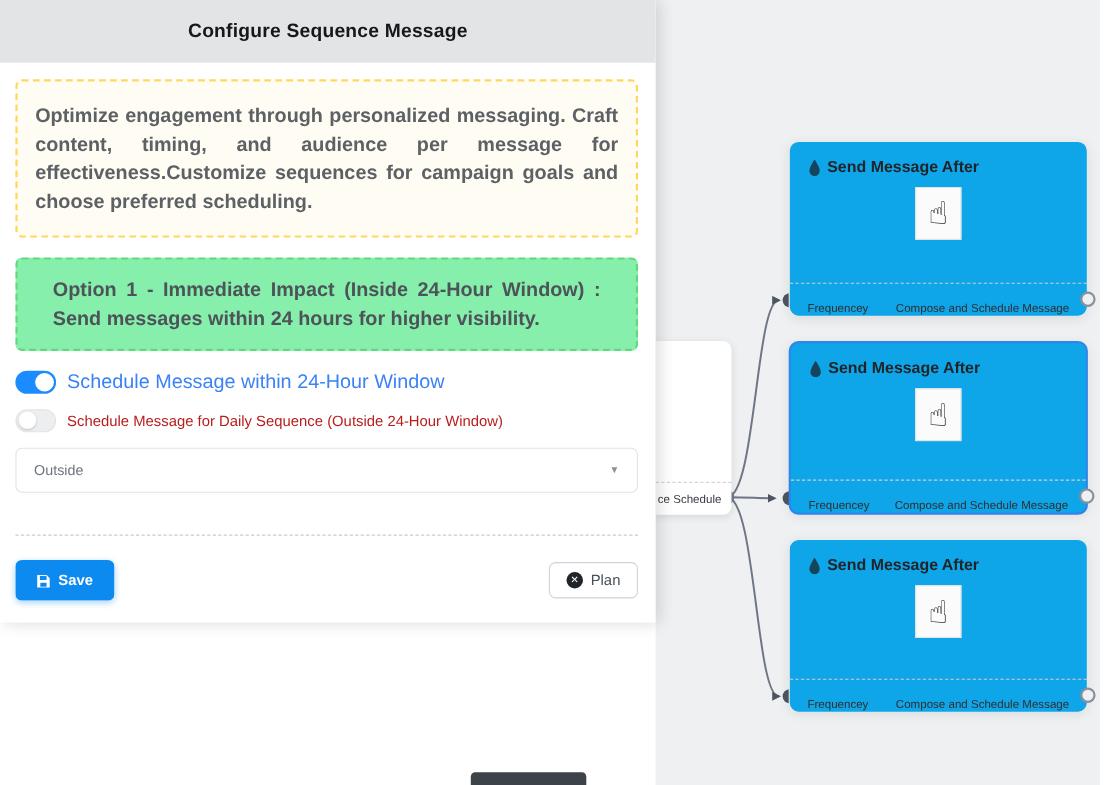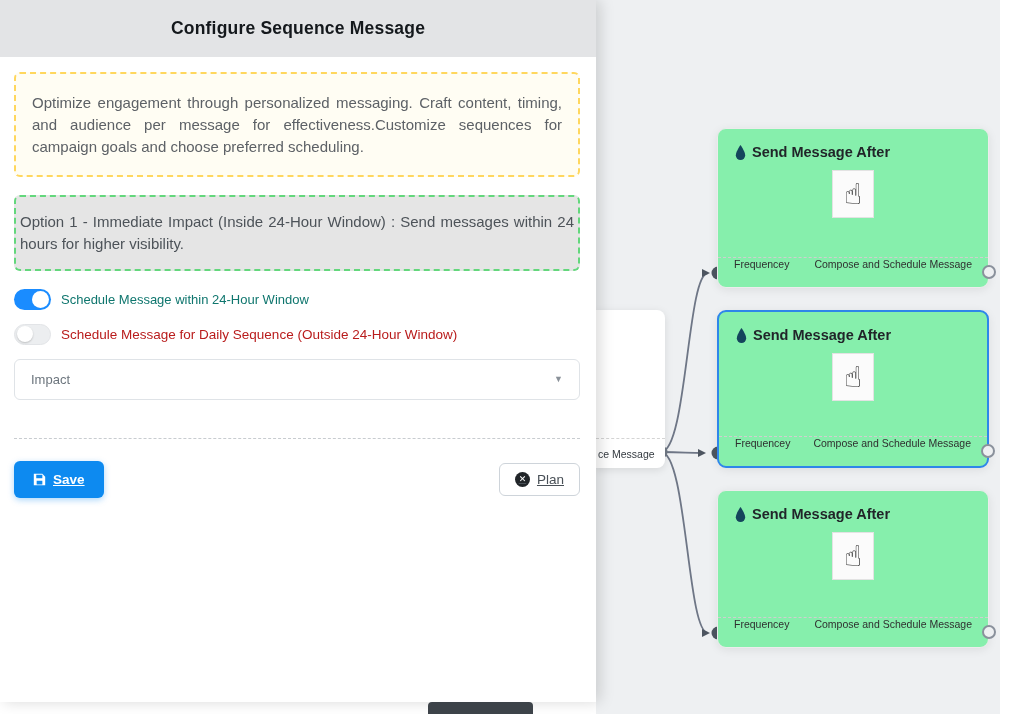--- a/index.html
+++ b/index.html
@@ -11,82 +11,82 @@
   .canvas { position:absolute; left:596px; top:0; width:417px; height:714px;
     background:#eef0f2; overflow:hidden; }
   .edges { position:absolute; left:0; top:0; width:417px; height:714px; }
 
   .partial-node { position:absolute; left:0; top:310px; width:69px; height:158px;
     background:#fff; border-radius:0 8px 8px 0; box-shadow:0 2px 8px rgba(0,0,0,.10); }
   .pn-footer { position:absolute; left:0; bottom:0; width:100%; height:30px;
     border-top:1px dashed #d4d4d4; display:flex; align-items:center;
     font-size:10.5px; color:#343a40; padding-left:2px; white-space:nowrap; overflow:hidden; }
 
-  .node { position:absolute; left:121px; width:272px; background:#86efac;
+  .node { position:absolute; left:121px; width:272px; background:#0ea5e9;
     border:1px solid #ececec; border-radius:9px; box-shadow:0 2px 10px rgba(0,0,0,.08); }
   .node.n1 { top:128px; height:160px; }
   .node.n2 { top:310px; height:158px; }
   .node.n3 { top:490px; height:158px; }
   .node.selected { border:2px solid #2e86ea; }
   .node-header { display:flex; align-items:center; gap:5px; padding:15px 16px 0 16px; }
   .node-title { font-size:14.5px; font-weight:700; color:#212529; }
   .drop-icon { display:inline-flex; }
   .hand-box { width:42px; height:48px; margin:10px auto 0 auto; border:1px solid #e3e3e3;
     background:#fbfbfb; display:flex; align-items:center; justify-content:center; }
   .hand-glyph { font-size:29px; color:#1a1a1a; line-height:1;
     font-family:"DejaVu Sans",sans-serif; }
   .node-footer { position:absolute; left:0; bottom:0; width:100%; height:30px;
-    border-top:1px dashed #cfcfcf; display:flex; align-items:flex-start;
+    border-top:1px dashed #cfcfcf; display:flex; align-items:flex-end;
     justify-content:space-between; padding:0 16px; }
   .f-left, .f-right { font-size:10.5px; color:#2f2f2f; cursor:pointer; }
   .out-handle { position:absolute; right:-8px; bottom:8px; width:14px; height:14px;
     border-radius:50%; background:#eef0f2; border:2px solid #8a919c; }
 
   .right-strip { position:absolute; right:0; top:0; width:13px; height:714px; background:#fff; }
 
   
-  .panel { position:absolute; left:0; top:0; width:596px; height:702px; background:#fff;
+  .panel { position:absolute; left:0; top:0; width:596px; height:566px; background:#fff;
     box-shadow:4px 0 14px rgba(0,0,0,.15); }
   .panel-header { height:57px; background:#e3e4e6; display:flex; align-items:center;
     justify-content:center; }
   .panel-header h1 { font-size:17.5px; font-weight:700; color:#14181c; letter-spacing:.2px; }
   .panel-body { padding:15px 16px 0 14px; }
 
-  .box { border-radius:6px; text-align:justify; font-size:15px; line-height:1.45;
-    color:#5d6166; }
+  .box { border-radius:6px; text-align:justify; font-size:18px; line-height:1.45;
+    color:#5d6166;font-weight:bold; }
   .box.warn { border:2px dashed #ffd75e; background:#fffdf3; padding:18px 16px;
     margin-bottom:18px; }
-  .box.ok { border:2px dashed #63d77c; background:#e5e5e5; padding:14px 4px;
+  .box.ok { border:2px dashed #63d77c; background:#86efac; padding:14px 32px;
     margin-bottom:18px; color:#4d5359; }
 
   .toggle-row { display:flex; align-items:center; gap:10px; margin-bottom:14px; }
   .toggle-row.first { margin-top:18px; }
   .switch { width:37px; height:21px; border-radius:12px; position:relative;
     flex:0 0 auto; cursor:pointer; }
   .switch.on { background:#1a8cff; }
   .switch.on .knob { position:absolute; right:2px; top:2px; width:17px; height:17px;
     border-radius:50%; background:#fff; }
   .switch.off { background:#eceef0; border:1px solid #e2e4e7; }
   .switch.off .knob { position:absolute; left:2px; top:1.5px; width:16px; height:16px;
     border-radius:50%; background:#fff; box-shadow:0 1px 2px rgba(0,0,0,.2); }
-  .toggle-label-on { font-size:13px; color:#0f766e; }
+  .toggle-label-on { font-size:18px; color:#3b82f6; }
   .toggle-label-off { font-size:13.5px; color:#b91c1c; }
 
   .field-label { margin-top:28px; font-size:14px; color:#212529; }
   .select-box { margin-top:14px; height:41px; border:1px solid #dfe3e7; border-radius:6px;
     display:flex; align-items:center; justify-content:space-between; padding:0 16px;
     cursor:pointer; background:#fff; }
   .select-value { font-size:13px; color:#6c757d; }
   .select-caret { font-size:9px; color:#8a9199; }
 
   .divider { margin-top:38px; border-top:1px dashed #c8ccd0; }
 
   .btn-row { margin-top:22px; display:flex; align-items:center; justify-content:space-between; }
-  .btn { display:inline-flex; align-items:center; gap:7px; border-radius:6px;
-    font-size:13.5px; cursor:pointer; border:1px solid transparent;text-decoration:underline; }
+  .btn { display:inline-flex; align-items:flex-end; gap:7px; border-radius:6px;
+    font-size:13.5px; cursor:pointer; border:1px solid transparent; }
   .btn-save { background:#0d8af0; color:#fff; font-weight:700; padding:10px 18px;
     box-shadow:0 2px 6px rgba(13,138,240,.35); }
   .btn-close { background:#fff; color:#495057; border:1px solid #ced4da; padding:8px 15px; }
   .x-circle { width:15px; height:15px; border-radius:50%; background:#212529; color:#fff;
     font-size:9px; line-height:15px; text-align:center; display:inline-block; }
 
   .bottom-bar { position:absolute; left:428px; top:702px; width:105px; height:12px;
     background:#3d4349; border-radius:4px 4px 0 0; }
 </style>
 </head>
@@ -105,21 +105,21 @@
       <path d="M65,452 C91,452 91,273 112,273" fill="none" stroke="#6e7686" stroke-width="1.8" marker-end="url(#arrow)"></path>
       <path d="M65,452 C89,452 89,453 108,453" fill="none" stroke="#6e7686" stroke-width="1.8" marker-end="url(#arrow)"></path>
       <path d="M65,452 C91,452 91,633 112,633" fill="none" stroke="#6e7686" stroke-width="1.8" marker-end="url(#arrow)"></path>
       <circle cx="65" cy="452" r="6.5" fill="#717a85"></circle>
       <circle cx="122" cy="273" r="6.5" fill="#4d5560"></circle>
       <circle cx="122" cy="453" r="6.5" fill="#4d5560"></circle>
       <circle cx="122" cy="633" r="6.5" fill="#4d5560"></circle>
     </svg>
 
     <div class="partial-node">
-      <div class="pn-footer">ce Message</div>
+      <div class="pn-footer">ce Schedule</div>
     </div>
 
     <div class="node n1">
       <div class="node-header">
         <span class="drop-icon">
           <svg width="13" height="15" viewBox="0 0 12 16">
               <path d="M6 0 C6 0 11 7 11 11 A5 5 0 0 1 1 11 C1 7 6 0 6 0 Z" fill="#14455c"></path>
             </svg>
         </span>
         <span class="node-title">Send Message After</span>
@@ -196,21 +196,21 @@
 
       <div class="toggle-row">
         <span class="switch off">
           <span class="knob"></span>
         </span>
         <span class="toggle-label-off">Schedule Message for Daily Sequence (Outside 24-Hour Window)</span>
       </div>
 
 
       <div class="select-box">
-        <span class="select-value">Impact</span>
+        <span class="select-value">Outside</span>
         <span class="select-caret">▼</span>
       </div>
 
       <div class="divider"></div>
 
       <div class="btn-row">
         <button class="btn btn-save">
           <span style="display:inline-flex;">
             <svg width="13" height="13" viewBox="0 0 16 16" fill="#ffffff">
               <path d="M1 1 h10.5 L15 4.5 V15 H1 Z M4 2 v4.5 h7.5 V2 Z M4.5 9.5 h7 V14 h-7 Z" fill-rule="evenodd"></path>

